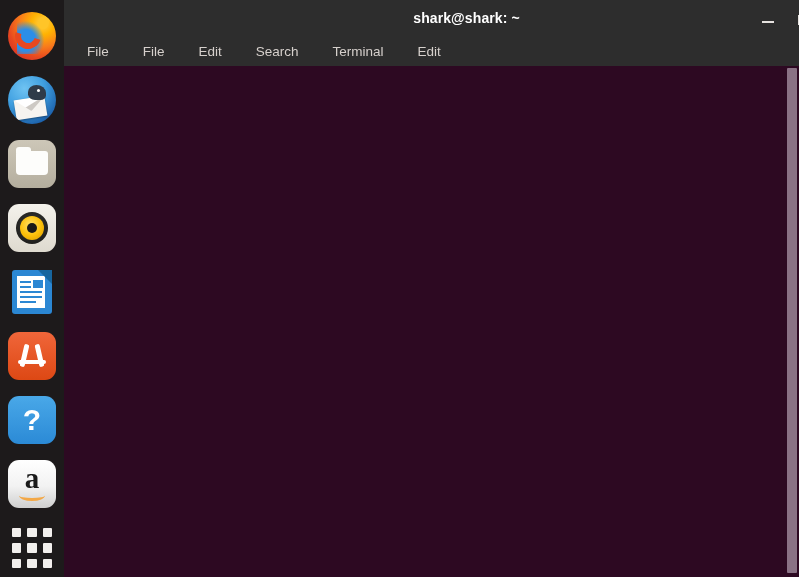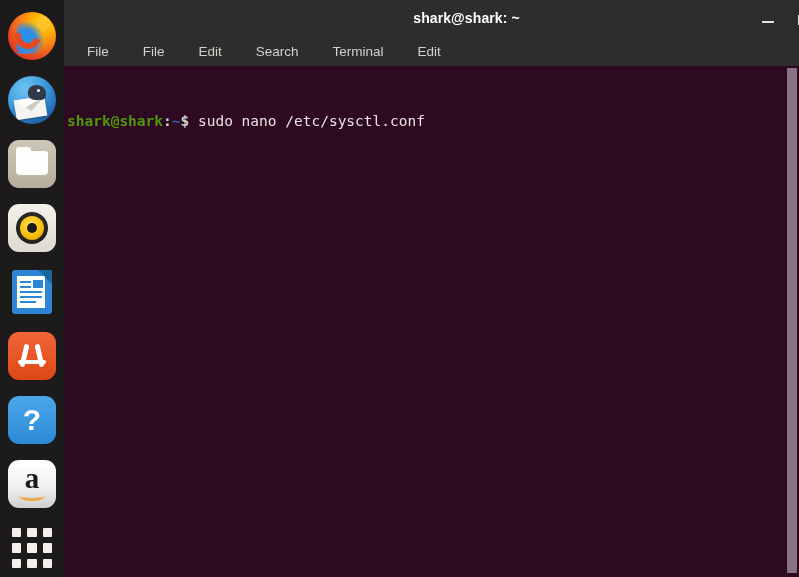--- a/index.html
+++ b/index.html
@@ -406,22 +406,19 @@
     <div id="menubar">
       <div class="menu-item">File</div>
       <div class="menu-item">File</div>
       <div class="menu-item">Edit</div>
       <div class="menu-item">Search</div>
       <div class="menu-item">Terminal</div>
       <div class="menu-item">Edit</div>
     </div>
 
     <div id="terminal">
-      <div id="term-content">
-        <div class="term-line"><span class="c-green">shark@shark</span><span class="c-white">:</span><span class="c-blue">~</span><span class="c-white">$</span><span class="c-text"> sudo nano /etc/sysctl.conf</span></div>
-      </div>
       <div id="scrollbar">
         <div id="scroll-thumb"></div>
       </div>
     </div>
 
   </div>
 </div>
 
 </body></html>

